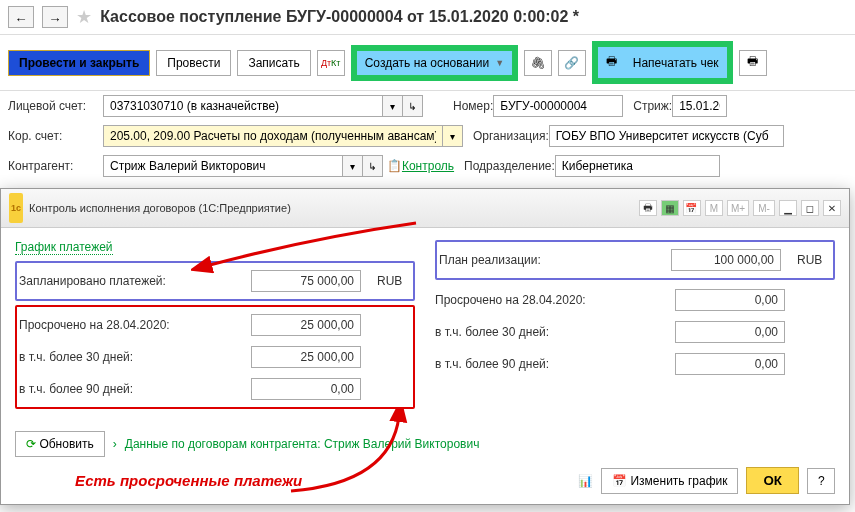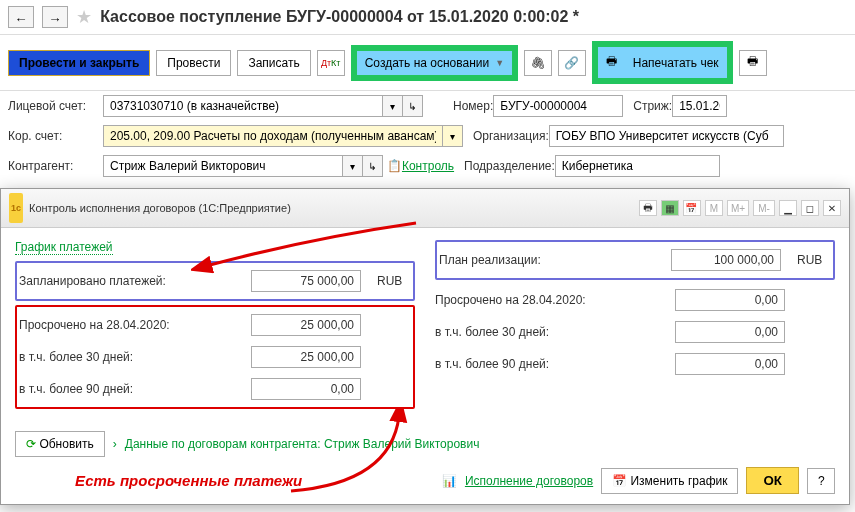--- a/index.html
+++ b/index.html
@@ -218,18 +218,17 @@
   <div class="dialog-footer">
     <button class="btn"><span style="color:#090">⟳</span> <span>Обновить</span></button>
     <span class="footer-chevron">›</span>
     <span class="footer-link"><span>Данные по договорам контрагента: </span><span>Стриж Валерий Викторович</span></span>
   </div>
 
   <div class="dialog-footer" style="padding-top:0">
     <span class="annotation-red" style="margin-left:60px">Есть просроченные платежи</span>
     <span style="flex:1"></span>
     <span>📊</span>
-    <a class="link-green">Исполнение договоров</a>
     <button class="btn"><span>📅</span> <span>Изменить график</span></button>
     <button class="btn-ok">ОК</button>
     <button class="btn" style="width:28px">?</button>
   </div>
 </div>
 
 </body></html>

